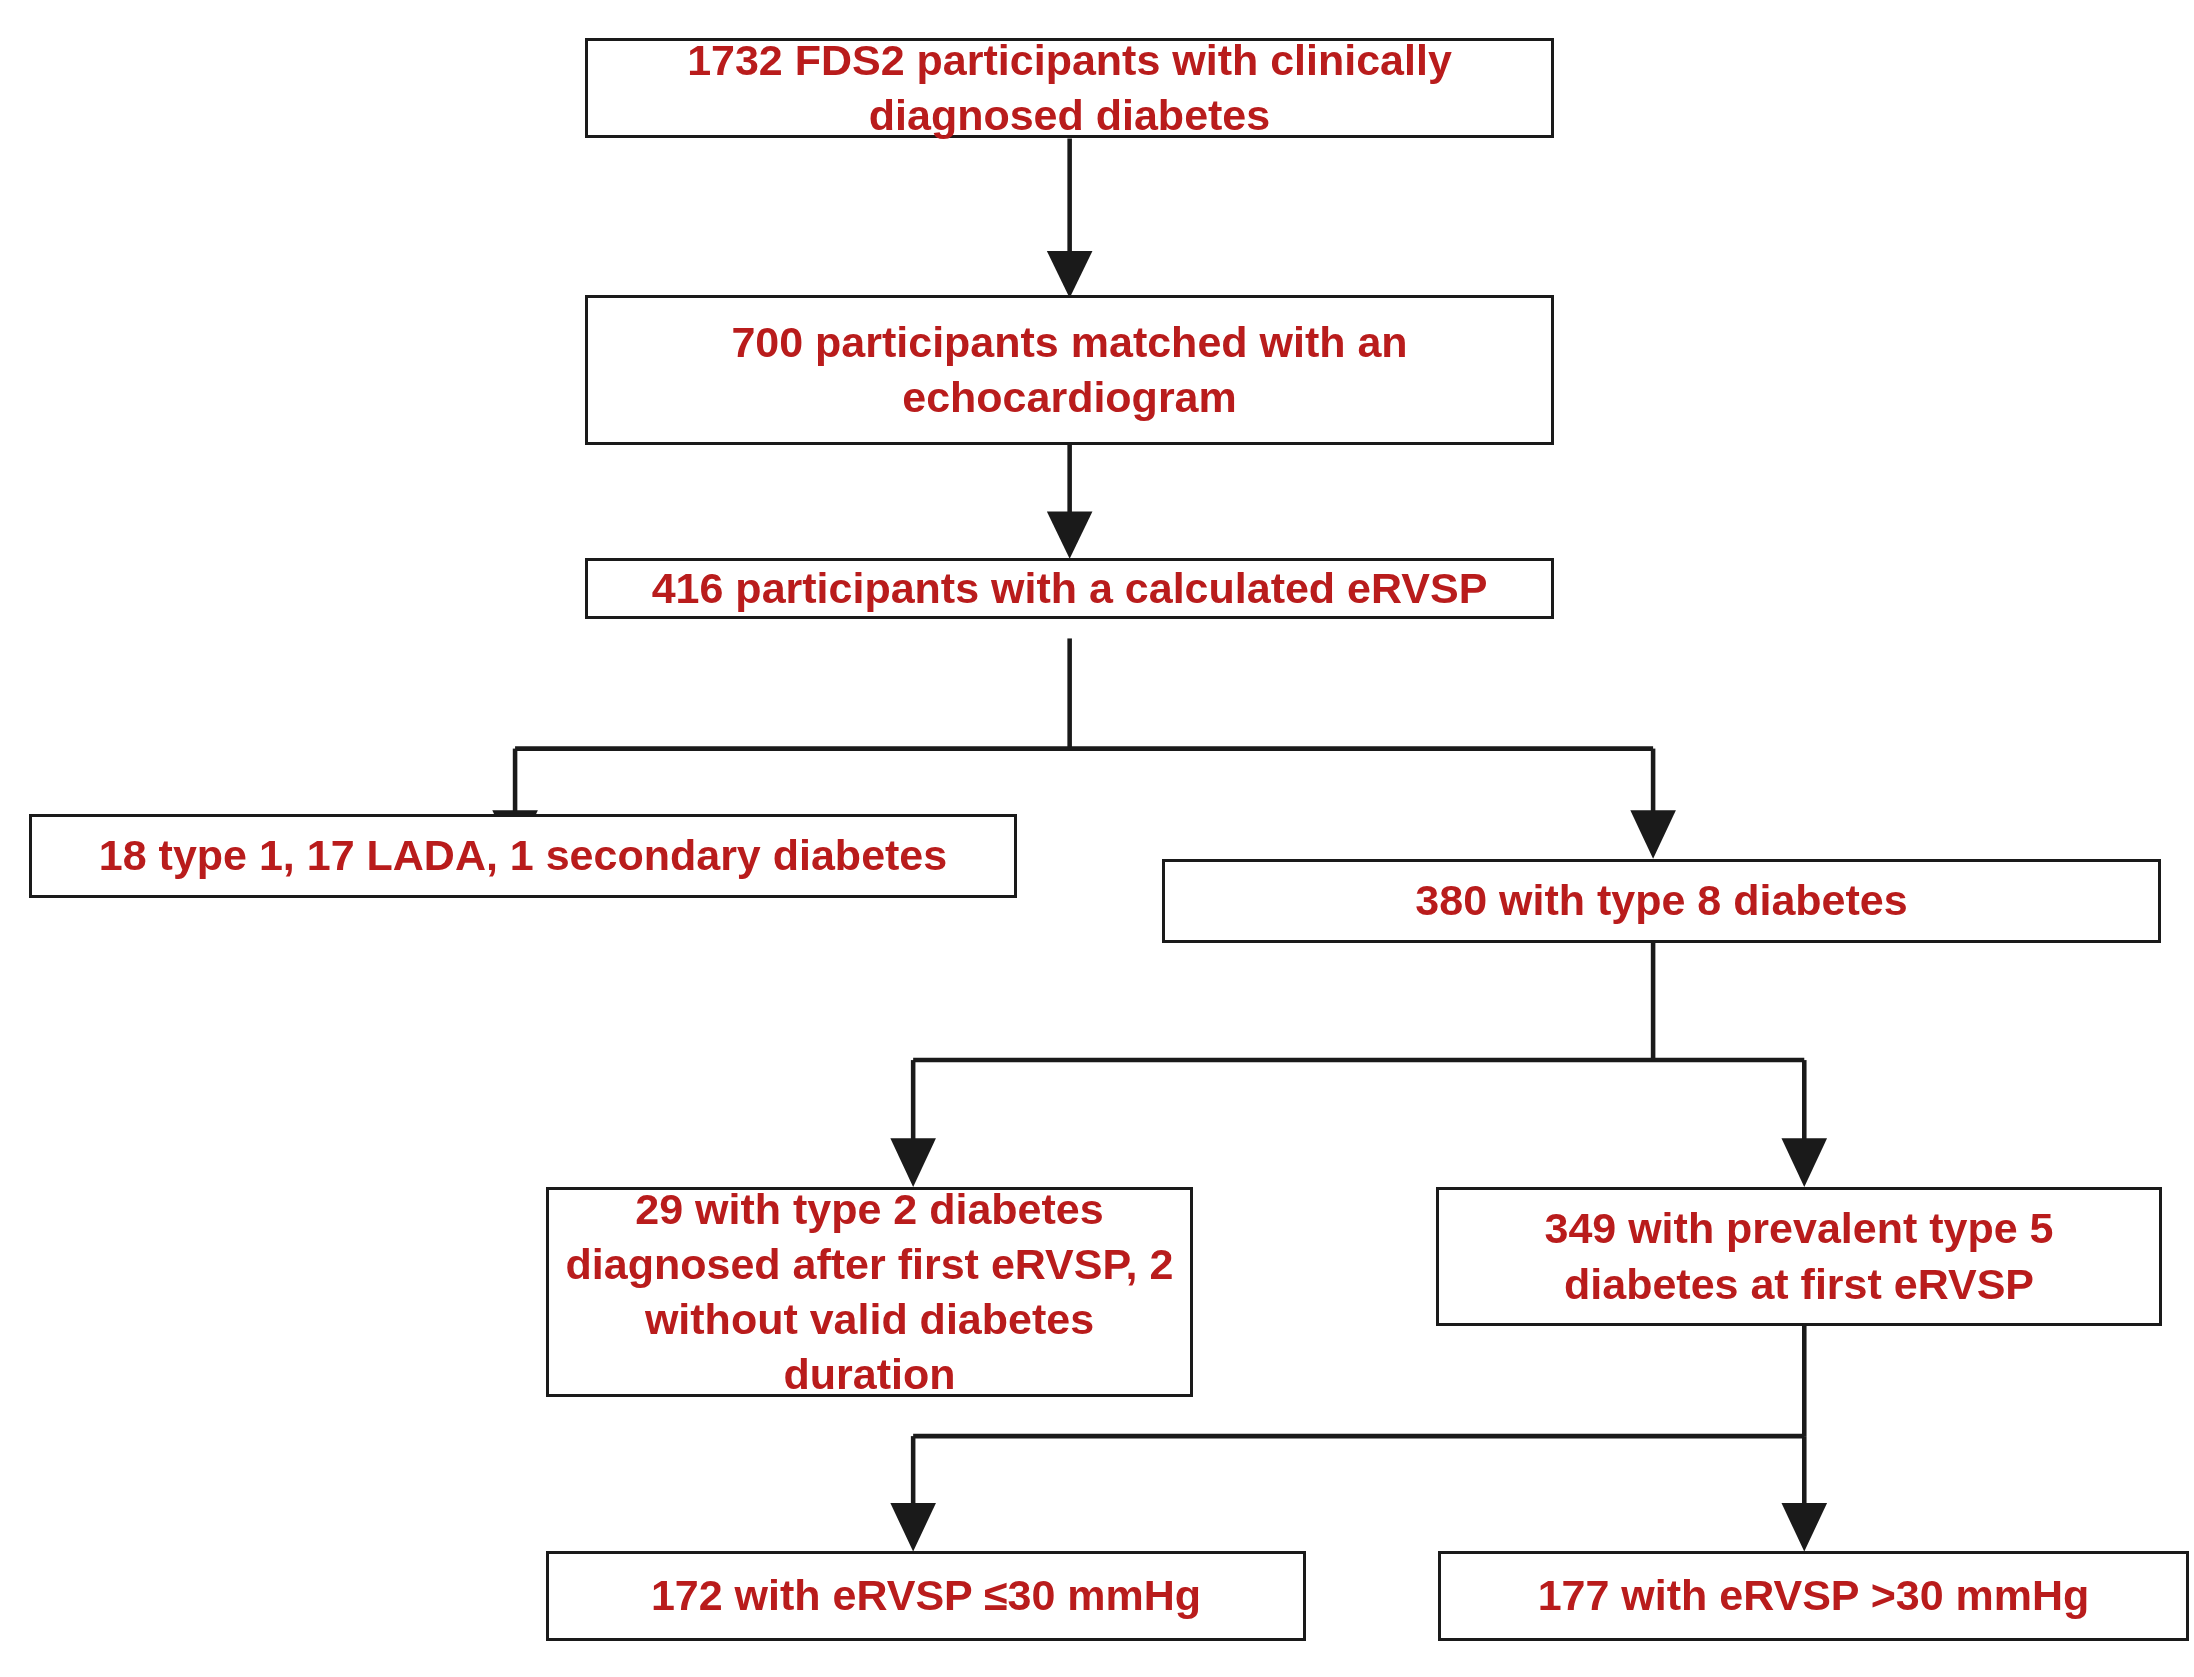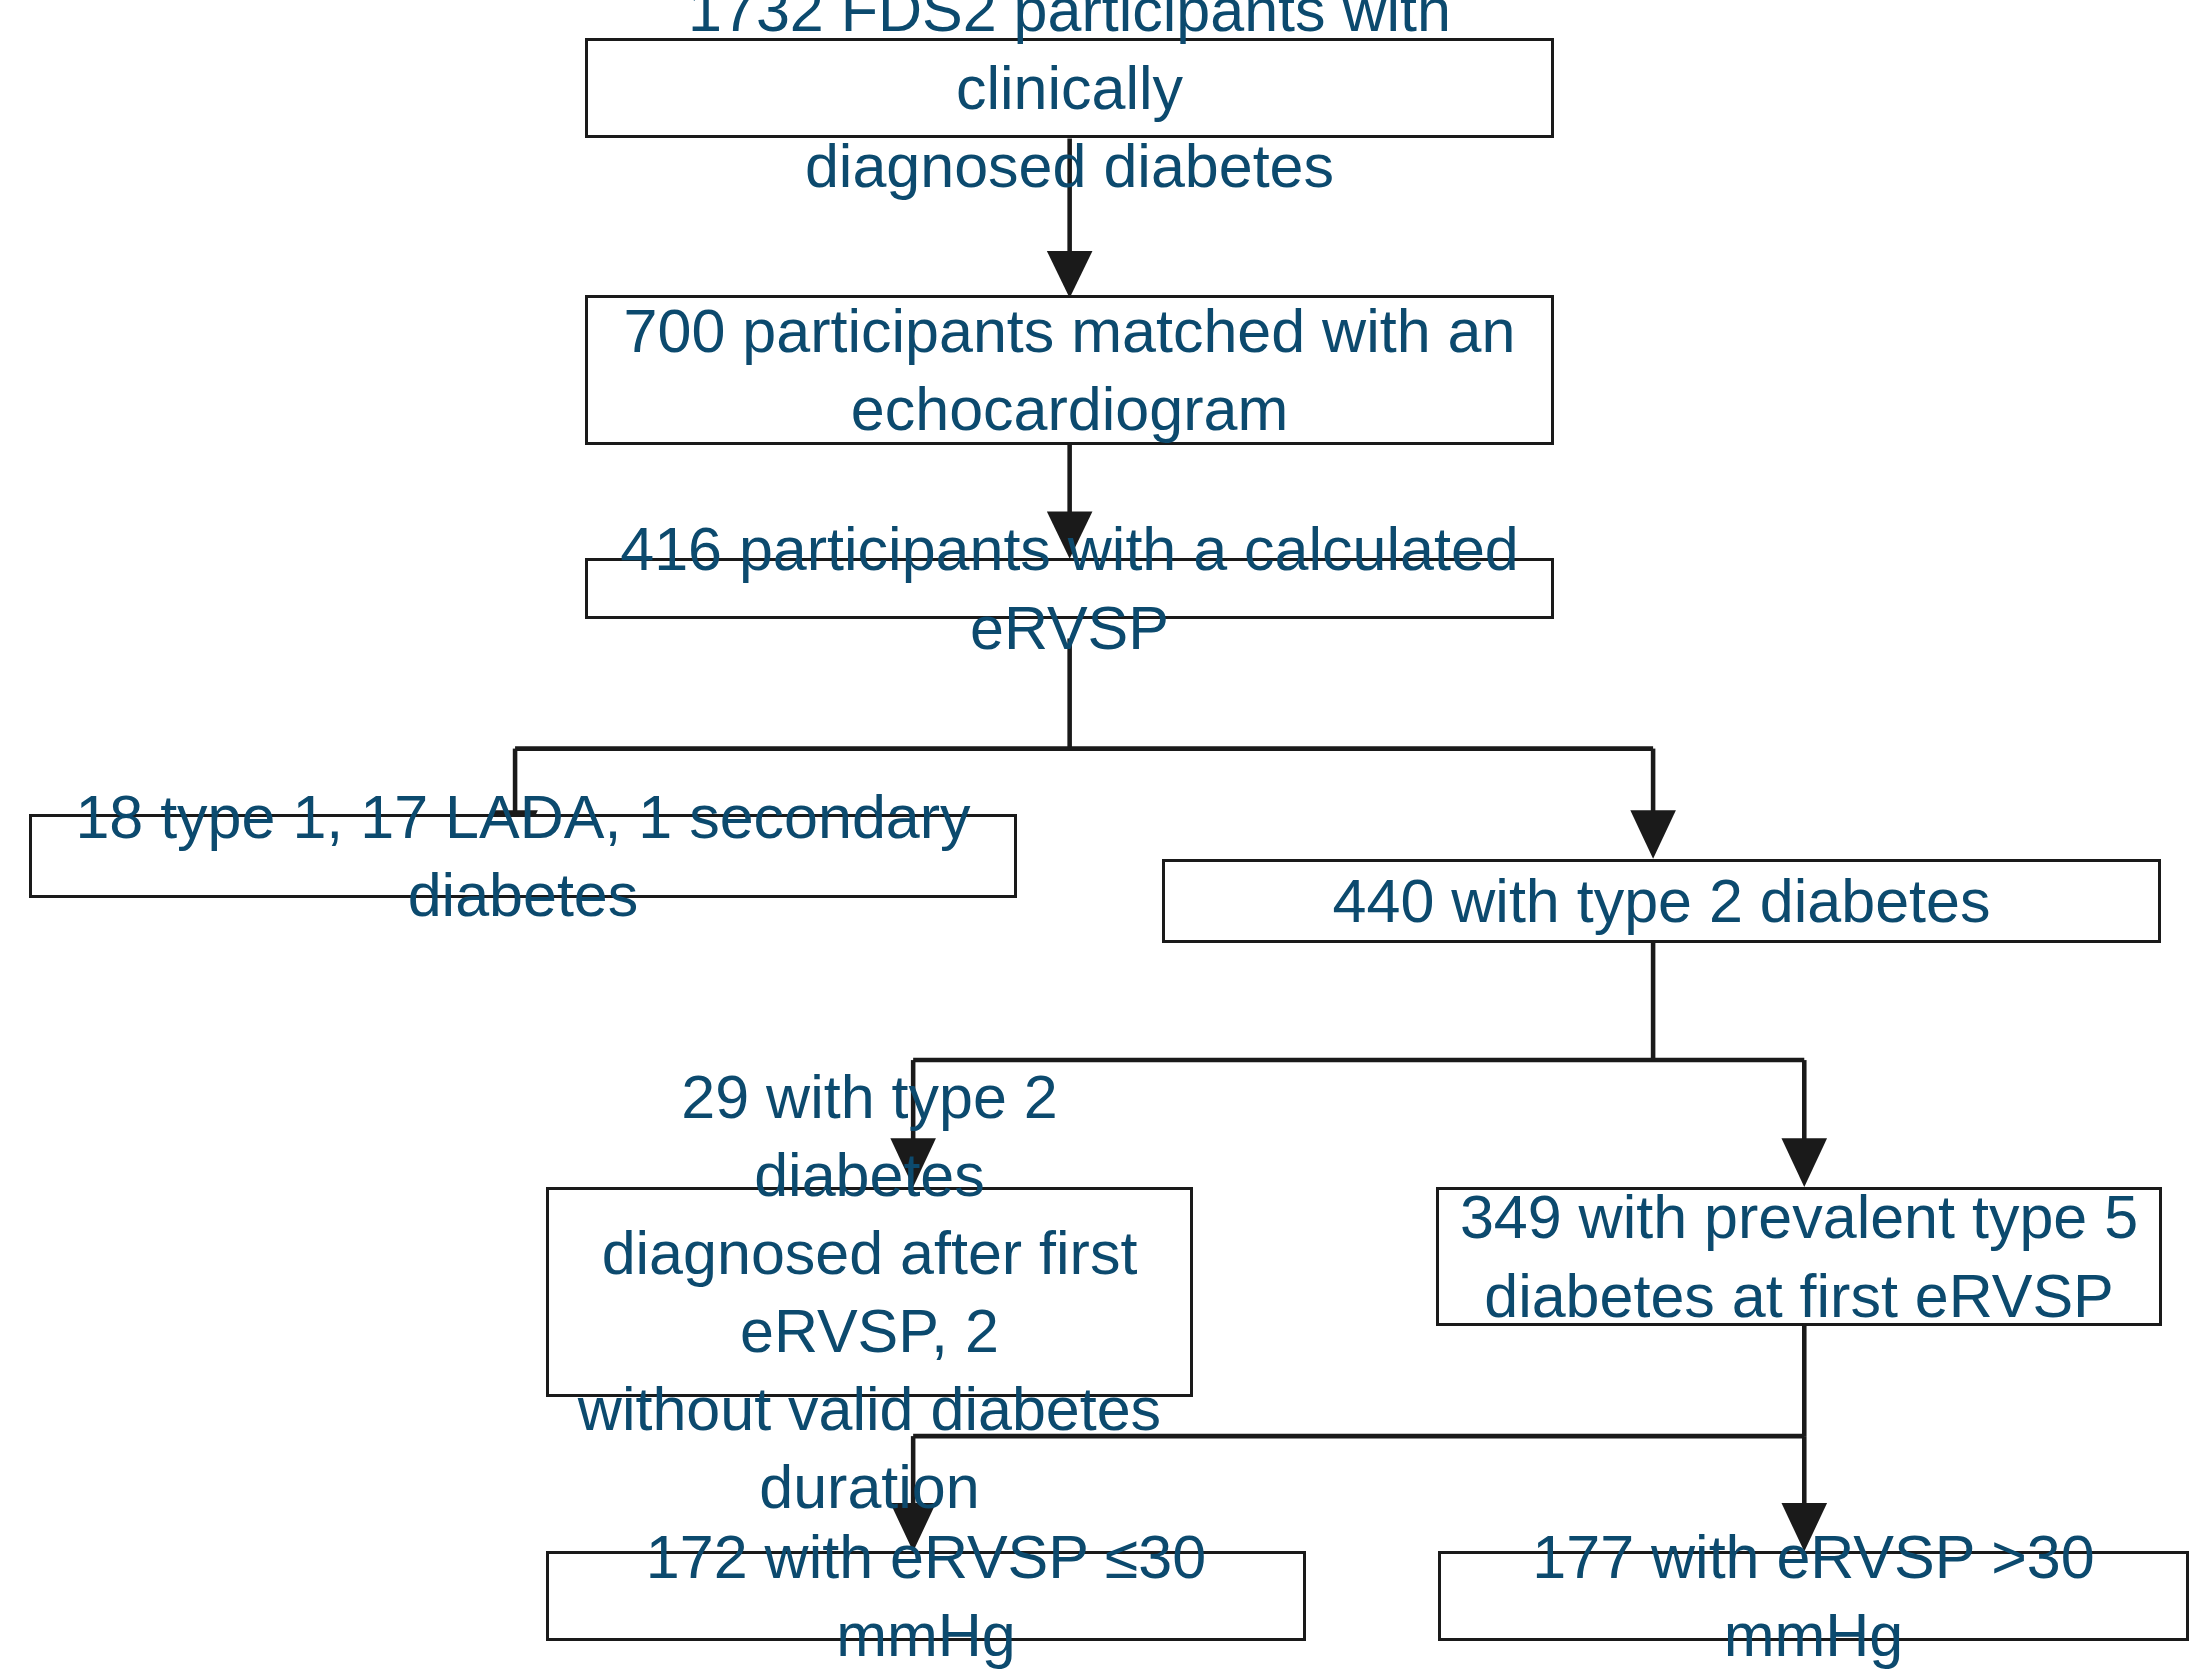--- a/index.html
+++ b/index.html
@@ -17,26 +17,26 @@
   }
   .node-box {
     position: absolute;
     box-sizing: border-box;
     border: 3.8px solid #1a1a1a;
     background: #ffffff;
     display: flex;
     align-items: center;
     justify-content: center;
     text-align: center;
-    color: #0c4a6e;
-    font-size: 61px;
+    color: #b91c1c;
+    font-size: 43px;
     line-height: 1.28;
     padding: 4.6px 13.7px;
     white-space: pre-line;
-    font-weight: 400;
+    font-weight: 700;
   }
   .connector-svg {
     position: absolute;
     left: 0;
     top: 0;
     width: 2194px;
     height: 1678px;
     pointer-events: none;
   }
   .conn-line {
@@ -121,21 +121,21 @@
   <div class="node-box" style="left:585px; top:38px; width:969px; height:100px;">1732 FDS2 participants with clinically
 diagnosed diabetes</div>
 
   <div class="node-box" style="left:585px; top:295px; width:969px; height:150px;">700 participants matched with an
 echocardiogram</div>
 
   <div class="node-box" style="left:585px; top:558px; width:969px; height:61px;">416 participants with a calculated eRVSP</div>
 
   <div class="node-box" style="left:29px; top:814px; width:988px; height:84px;">18 type 1, 17 LADA, 1 secondary diabetes</div>
 
-  <div class="node-box" style="left:1162px; top:859px; width:999px; height:84px;">440 with type 2 diabetes</div>
+  <div class="node-box" style="left:1162px; top:859px; width:999px; height:84px;">380 with type 8 diabetes</div>
 
   <div class="node-box" style="left:546px; top:1187px; width:647px; height:210px;">29 with type 2 diabetes
 diagnosed after first eRVSP, 2
 without valid diabetes duration</div>
 
   <div class="node-box" style="left:1436px; top:1187px; width:726px; height:139px;">349 with prevalent type 5
 diabetes at first eRVSP</div>
 
   <div class="node-box" style="left:546px; top:1551px; width:760px; height:90px;">172 with eRVSP ≤30 mmHg</div>
 

